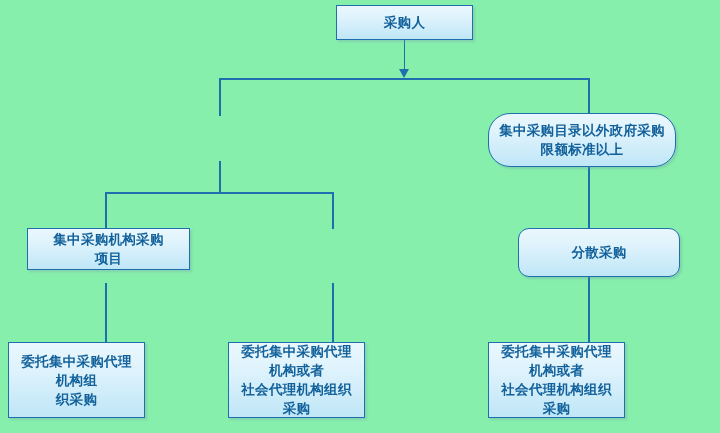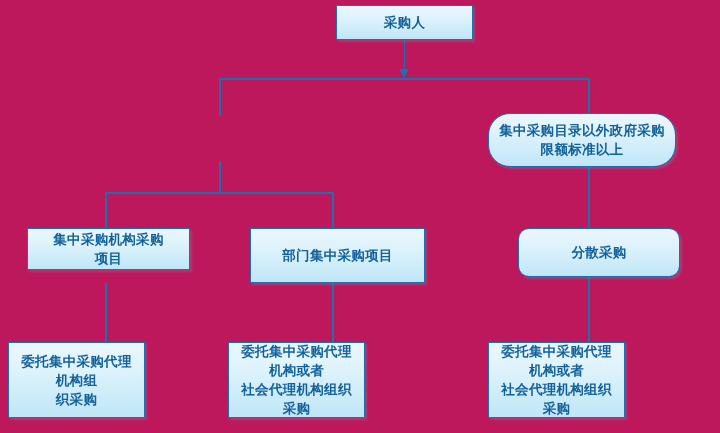--- a/index.html
+++ b/index.html
@@ -4,21 +4,21 @@
 <style>
   html, body {
     margin: 0;
     padding: 0;
     background: #ffffff;
   }
   #canvas {
     position: relative;
     width: 720px;
     height: 433px;
-    background: #be185d;
+    background: #86efac;
     overflow: hidden;
     font-family: "DejaVu Sans", "Liberation Sans", sans-serif;
   }
   .node {
     position: absolute;
     box-sizing: border-box;
     border: 1px solid #1F6FAF;
     background: linear-gradient(to bottom, #EAF7FD 0%, #DFF3FC 35%, #BFE6F7 100%);
     box-shadow: 2px 2px 2px rgba(120,150,170,0.30);
     display: flex;
@@ -80,21 +80,20 @@
 
   <div class="node" style="left:336px; top:5px; width:137px; height:35px;">采购人</div>
 
 
   <div class="node" style="left:488px; top:113px; width:188px; height:54px;border-radius:22px;">集中采购目录以外政府采购
 限额标准以上</div>
 
   <div class="node" style="left:27px; top:228px; width:163px; height:42px;">集中采购机构采购
 项目</div>
 
-  <div class="node" style="left:250px; top:228px; width:175px; height:55px;">部门集中采购项目</div>
 
   <div class="node" style="left:518px; top:228px; width:162px; height:49px;border-radius:11px;">分散采购</div>
 
   <div class="node" style="left:8px; top:342px; width:137px; height:76px;">委托集中采购代理机构组
 织采购</div>
 
   <div class="node" style="left:228px; top:342px; width:137px; height:76px;">委托集中采购代理机构或者
 社会代理机构组织采购</div>
 
   <div class="node" style="left:488px; top:342px; width:137px; height:76px;">委托集中采购代理机构或者

